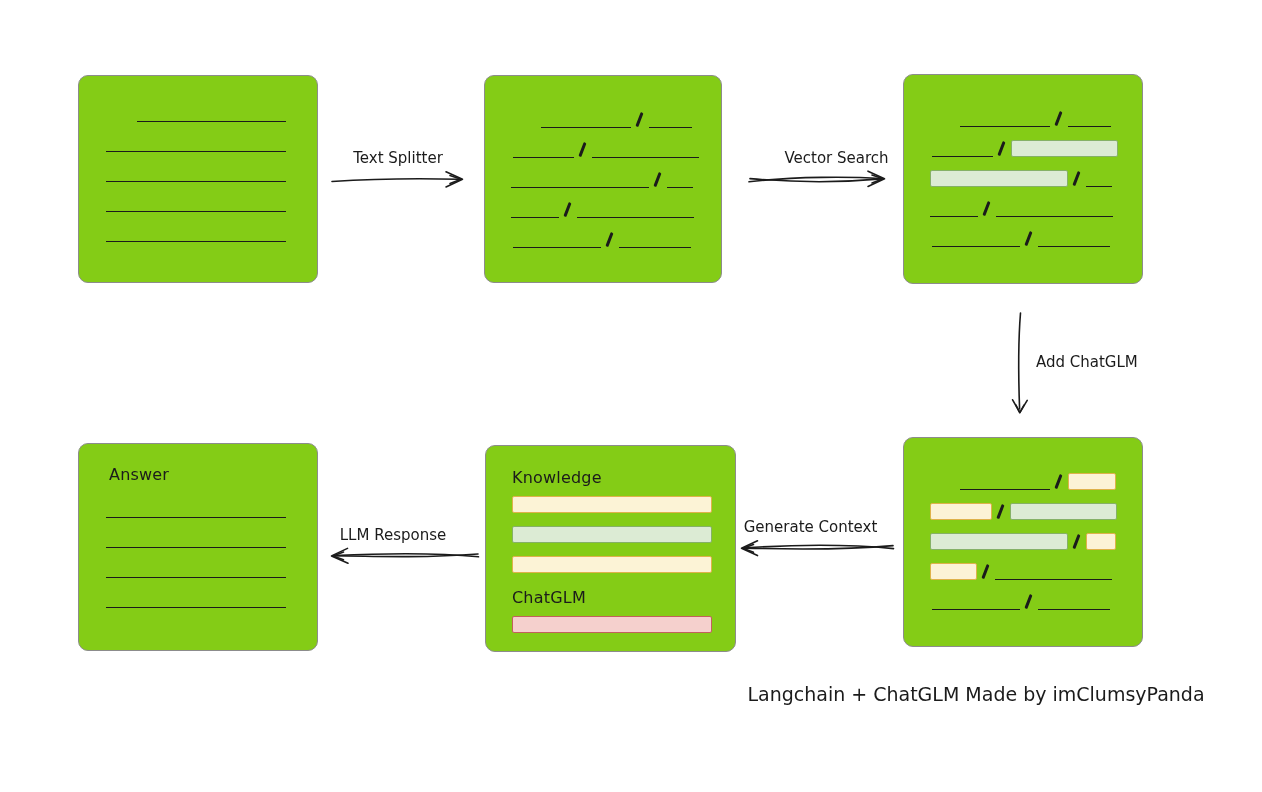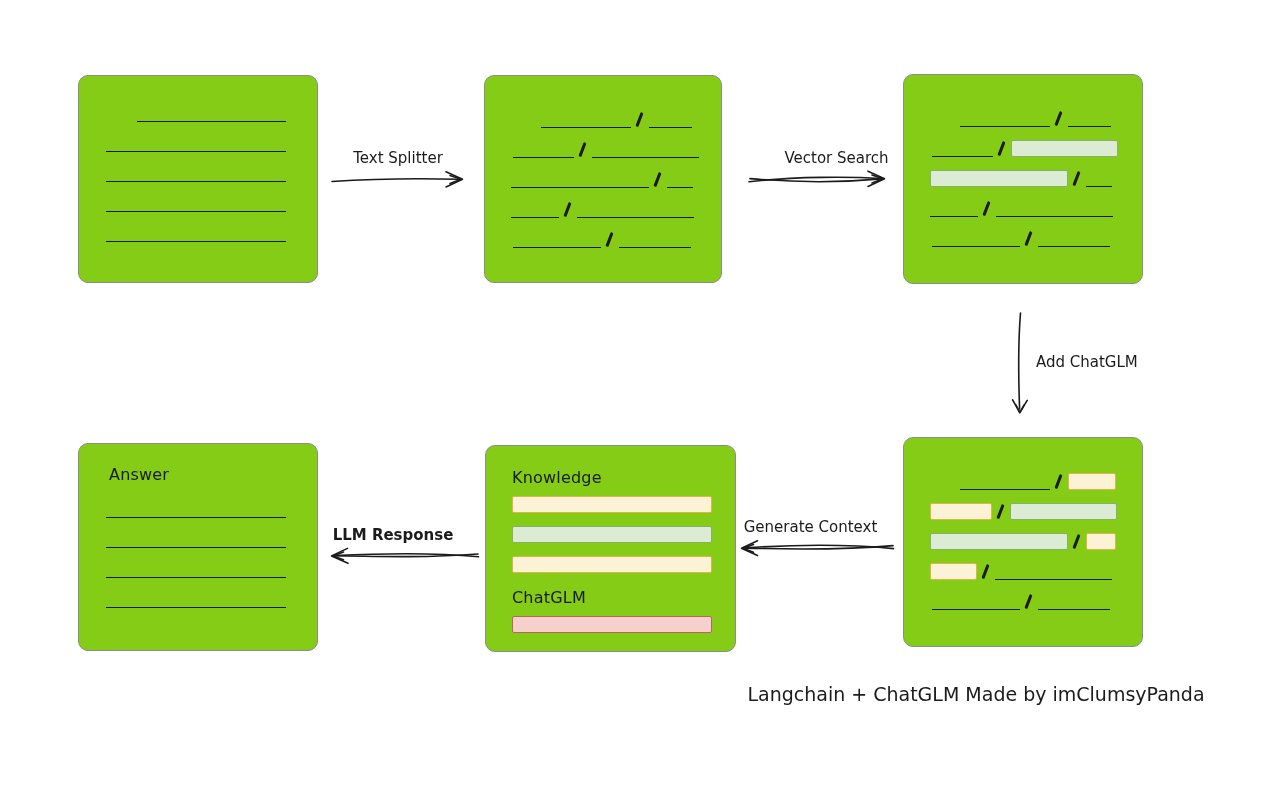--- a/index.html
+++ b/index.html
@@ -43,21 +43,21 @@
   #answer-lines{position:absolute;left:27px;top:44px;width:180px;}
 
   .overlay{position:absolute;left:0;top:0;pointer-events:none;}
   .overlay path{stroke:var(--line,#1b1b1b);stroke-width:1.6;fill:none;stroke-linecap:round;stroke-linejoin:round;}
 
   .arrow-label{position:absolute;font-size:15px;white-space:nowrap;}
   #label-text-splitter  {left:331px;top:149px;width:134px;text-align:center;}
   #label-vector-search  {left:764px;top:149px;width:145px;text-align:center;}
   #label-add-context    {left:1036px;top:353px;}
   #label-generate-prompt{left:728px;top:518px;width:165px;text-align:center;}
-  #label-llm-response   {left:324px;top:526px;width:138px;text-align:center;font-weight:bold;}
+  #label-llm-response   {left:324px;top:526px;width:138px;text-align:center;}
 
   #credit{position:absolute;left:746px;top:683px;width:460px;text-align:center;font-size:19px;}
 </style>
 </head>
 <body>
 
 <div class="canvas">
 
   <div class="dbox" id="box-source">
       <div class="row">

